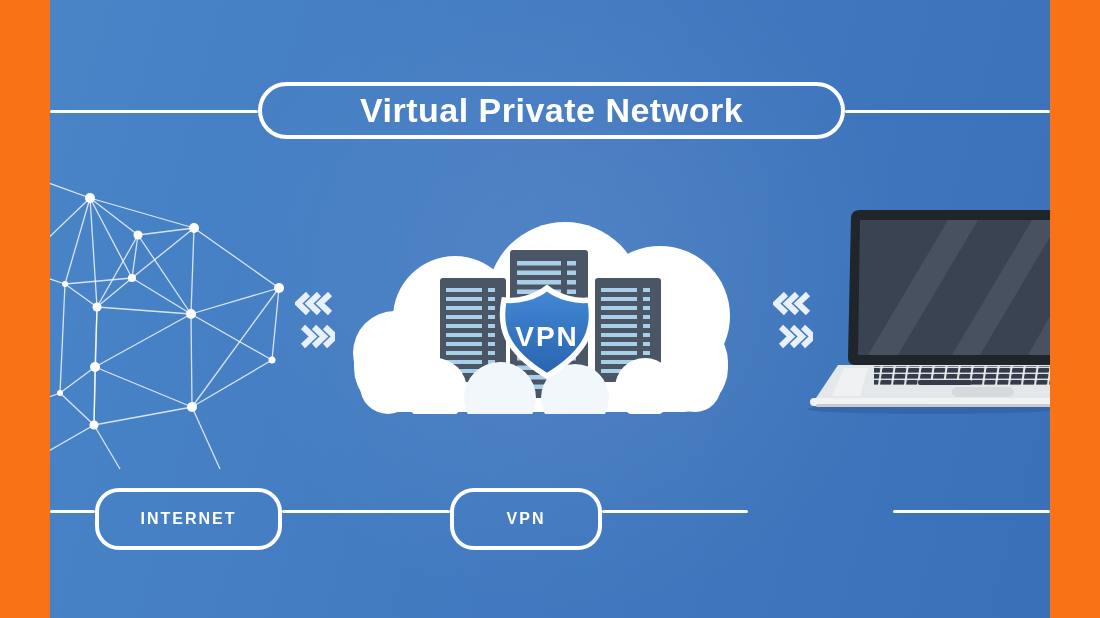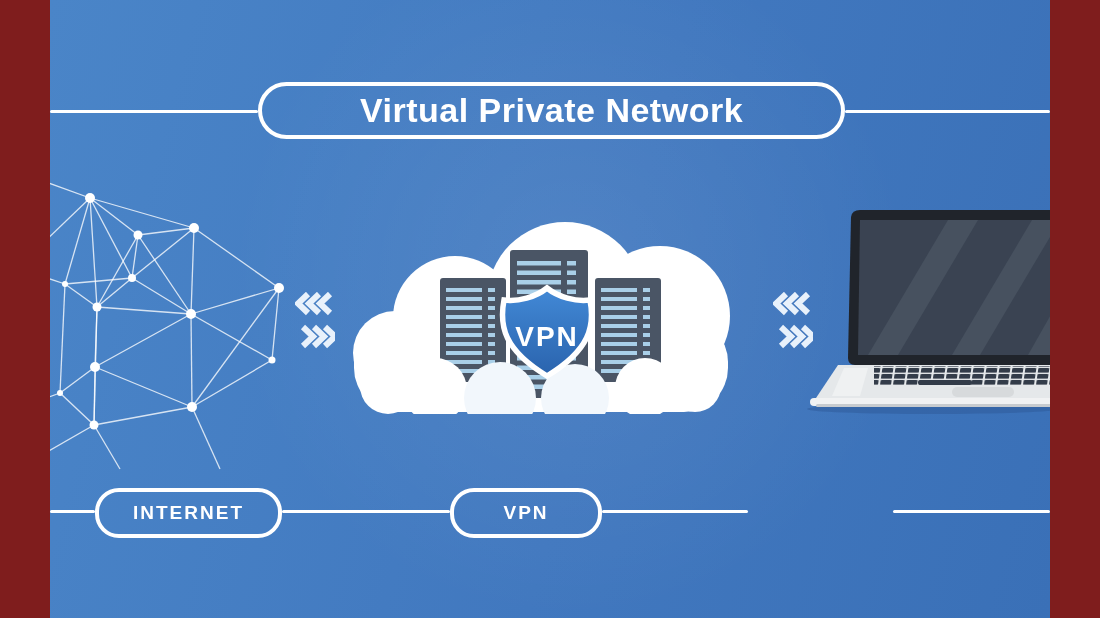--- a/index.html
+++ b/index.html
@@ -1,35 +1,35 @@
 <!DOCTYPE html>
 <html><head>
 <meta charset="utf-8">
 <style>
   html,body{margin:0;padding:0;background:#ffffff;}
   .stage{
-    position:relative;width:1100px;height:618px;background:#7f1d1d;
+    position:relative;width:1100px;height:618px;background:#f97316;
     overflow:hidden;font-family:"Liberation Sans", sans-serif;
   }
   .blue-area{
     position:absolute;left:50px;top:0;width:1000px;height:618px;overflow:hidden;
     background:
       radial-gradient(circle at 52% 45%, rgba(255,255,255,.08) 0%, rgba(255,255,255,0) 55%),
       linear-gradient(105deg,#4a85c8 0%,#4178bf 55%,#3a70b7 100%);
   }
   .hline{position:absolute;height:3px;background:#ffffff;border-radius:2px;}
   .pill{
     position:absolute;border:4px solid #ffffff;border-radius:30px;
     display:flex;align-items:center;justify-content:center;
     color:#ffffff;font-weight:bold;box-sizing:border-box;
   }
   .title-pill{left:208px;top:82px;width:587px;height:57px;
     font-size:34px;letter-spacing:.5px;}
-  .node-pill{top:488px;height:50px;border-radius:24px;
-    font-size:19px;letter-spacing:2px;text-align:center;}
+  .node-pill{top:488px;height:62px;border-radius:24px;
+    font-size:16px;letter-spacing:2px;text-align:center;}
   .pill-internet{left:45px;width:187px;}
   .pill-vpn{left:400px;width:152px;}
   .pill-you{left:698px;width:145px;}
   svg{position:absolute;display:block;}
   .mesh-svg{left:0;top:170px;}
   .chev-left-svg{left:245px;top:292px;}
   .cloud-svg{left:300px;top:218px;}
   .chev-right-svg{left:723px;top:292px;}
   .laptop-svg{left:752px;top:200px;}
   .mesh-svg line{stroke:#ffffff;stroke-width:1.3;stroke-opacity:.78;}

